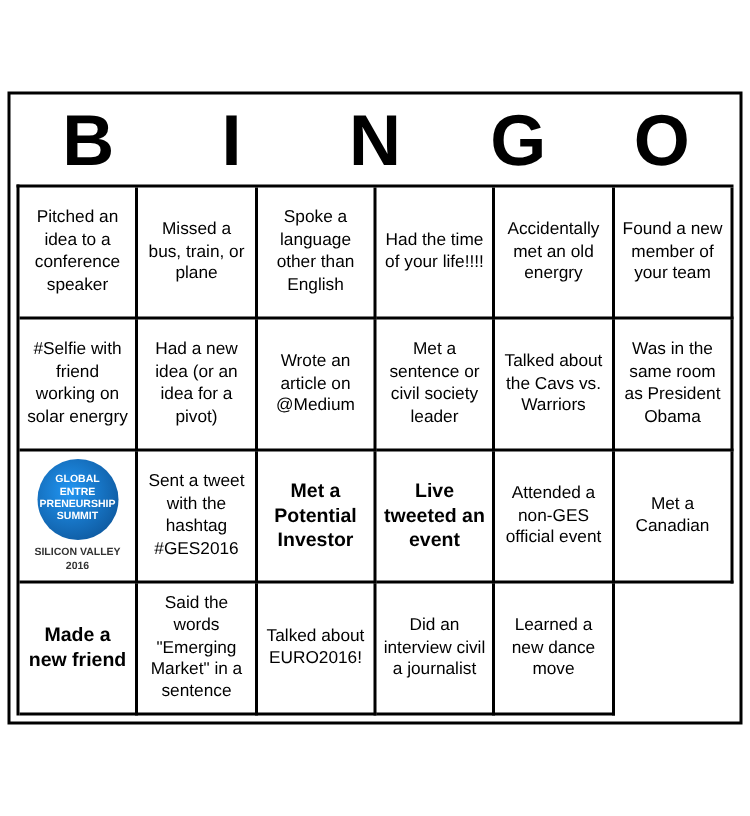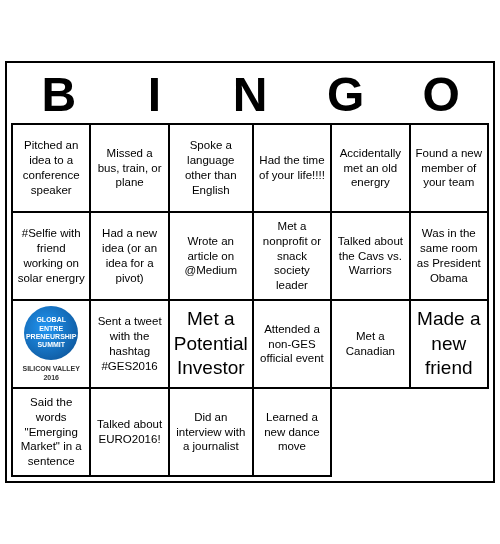--- a/index.html
+++ b/index.html
@@ -44,22 +44,22 @@
       display: flex;
       align-items: center;
       justify-content: center;
       padding: 4px;
       text-align: center;
       font-size: 11.5px;
       line-height: 1.3;
       position: relative;
     }
     .bingo-cell.large-text {
-      font-size: 19px;
-      font-weight: normal;
+      font-size: 13px;
+      font-weight: bold;
       text-align: center;
     }
     .bingo-cell.free-space {
       padding: 2px;
     }
     .free-space-img {
       width: 100%;
       height: 100%;
       display: flex;
       flex-direction: column;
@@ -109,34 +109,35 @@
   <div class="bingo-grid" id="grid">
   <div class="bingo-cell">Pitched an idea to a conference speaker</div>
       <div class="bingo-cell">Missed a bus, train, or plane</div>
       <div class="bingo-cell">Spoke a language other than English</div>
       <div class="bingo-cell">Had the time of your life!!!!</div>
       <div class="bingo-cell">Accidentally met an old energry</div>
       <div class="bingo-cell">Found a new member of your team</div>
       <div class="bingo-cell">#Selfie with friend working on solar energry</div>
       <div class="bingo-cell">Had a new idea (or an idea for a pivot)</div>
       <div class="bingo-cell">Wrote an article on @Medium</div>
-      <div class="bingo-cell">Met a nonprofit or snack society leader</div>
+      <div class="bingo-cell">Met a sentence or civil society leader</div>
       <div class="bingo-cell">Talked about the Cavs vs. Warriors</div>
       <div class="bingo-cell">Was in the same room as President Obama</div>
       <div class="bingo-cell free-space">
       <div class="free-space-img">
         <div class="summit-circle">
           <div class="summit-circle-inner">GLOBAL<br>ENTRE<br>PRENEURSHIP<br>SUMMIT</div>
         </div>
         <div class="summit-text">SILICON VALLEY 2016</div>
       </div>
       </div>
       <div class="bingo-cell">Sent a tweet with the hashtag #GES2016</div>
       <div class="bingo-cell large-text">Met a Potential Investor</div>
+      <div class="bingo-cell large-text">Live tweeted an event</div>
       <div class="bingo-cell">Attended a non-GES official event</div>
       <div class="bingo-cell">Met a Canadian</div>
       <div class="bingo-cell large-text">Made a new friend</div>
       <div class="bingo-cell">Said the words "Emerging Market" in a sentence</div>
       <div class="bingo-cell">Talked about EURO2016!</div>
-      <div class="bingo-cell">Did an interview with a journalist</div>
+      <div class="bingo-cell">Did an interview civil a journalist</div>
       <div class="bingo-cell">Learned a new dance move</div>
     </div>
 </div>
 
 </body></html>

